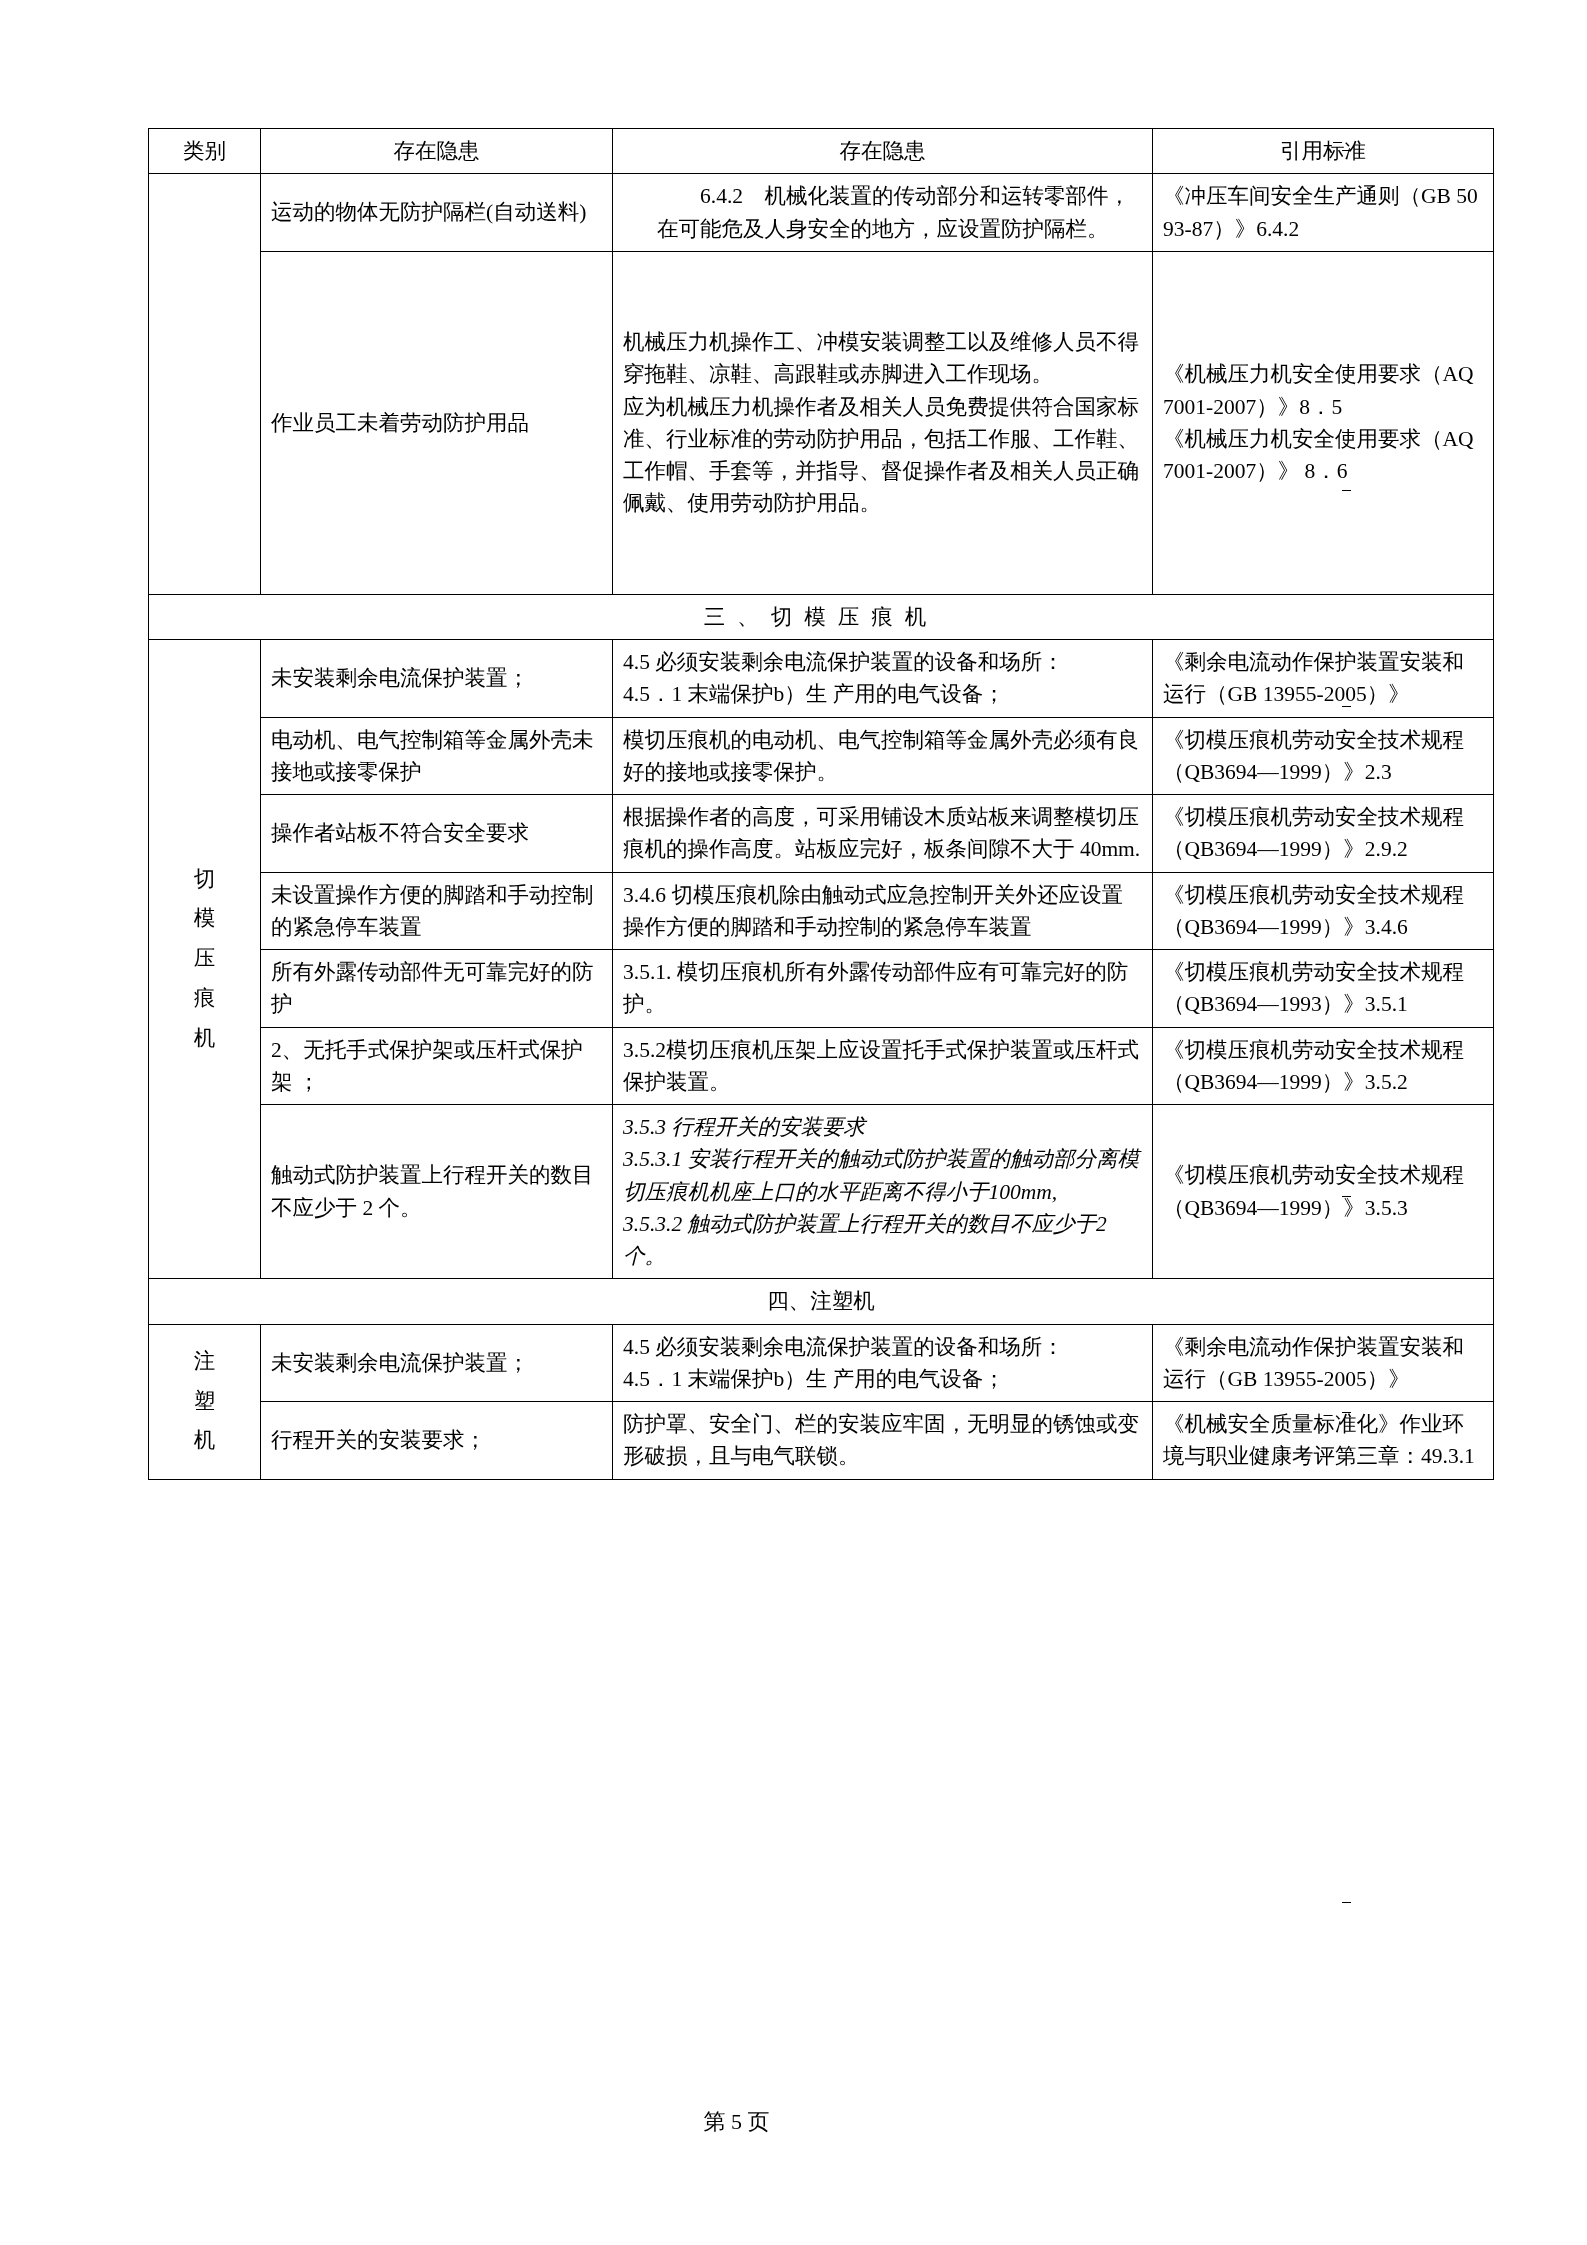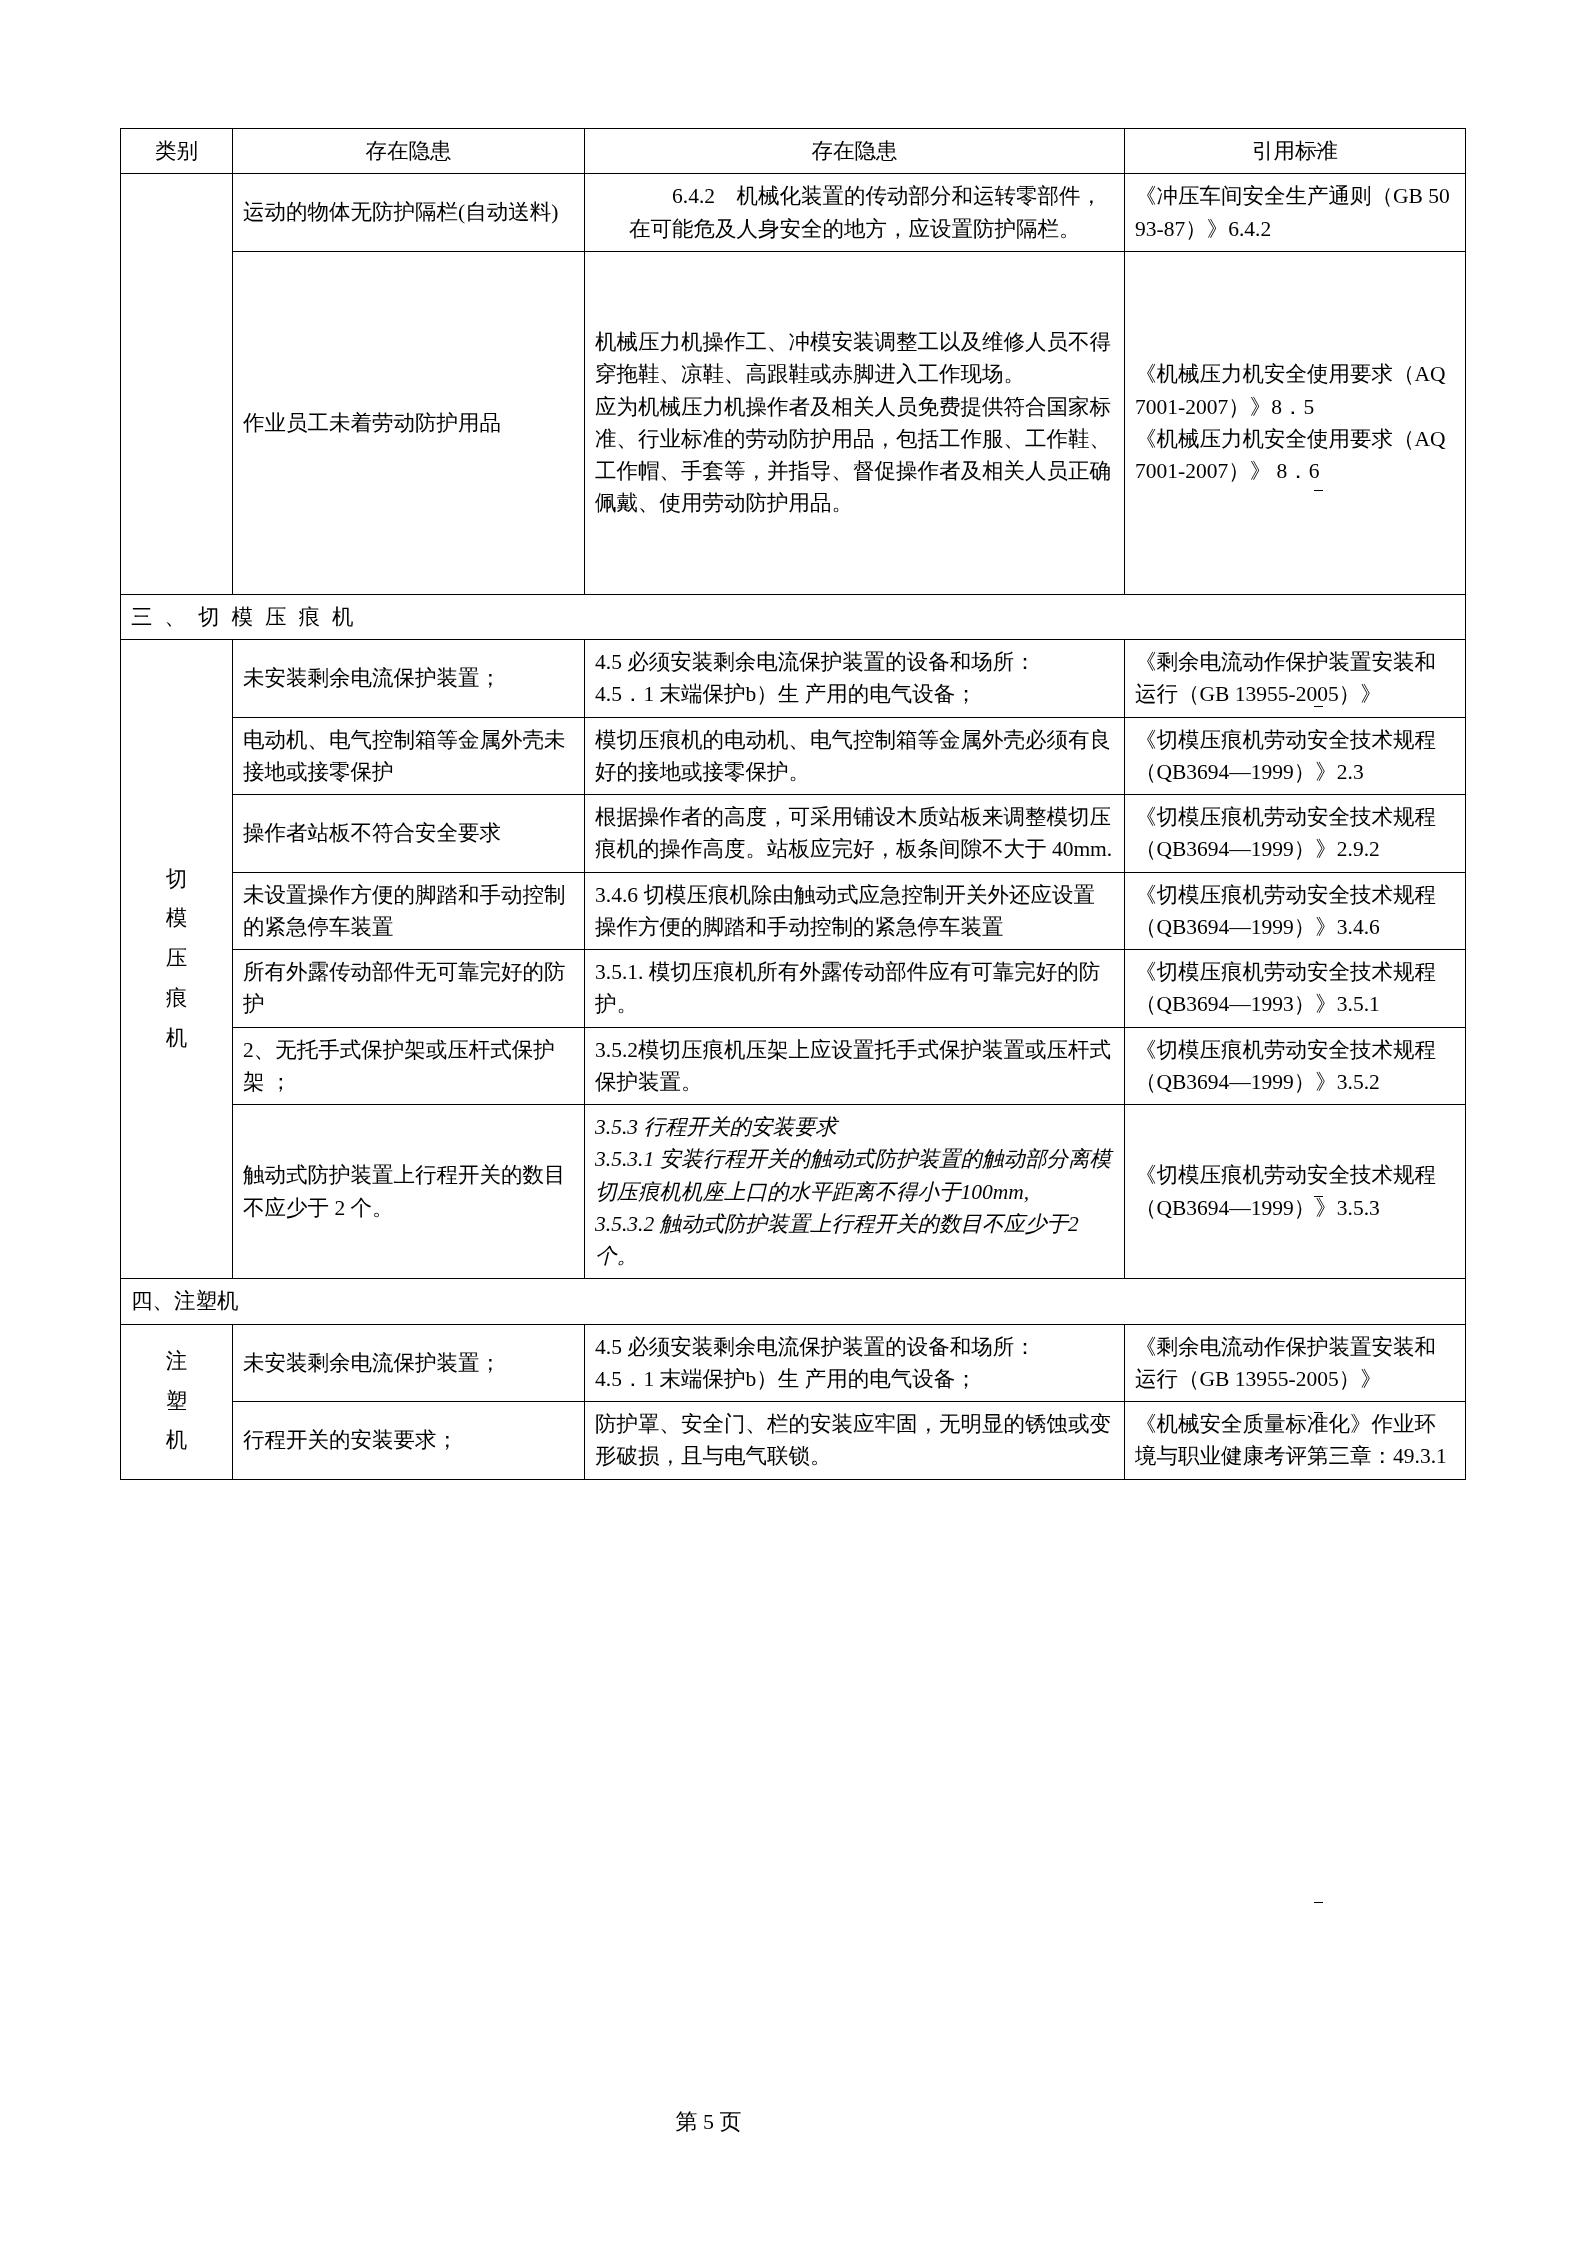--- a/index.html
+++ b/index.html
@@ -13,20 +13,21 @@
     font-family: "Liberation Serif", "DejaVu Serif", serif;
     color: #000000;
     position: relative;
   }
   .page {
     position: relative;
     width: 1429px;
     height: 2245px;
     box-sizing: border-box;
     padding: 128px 120px 0 120px;
+    margin-left: 28px;
   }
   table.doc-table {
     border-collapse: collapse;
     width: 1345px;
     table-layout: fixed;
   }
   table.doc-table td,
   table.doc-table th {
     border: 1px solid #000000;
     padding: 6px 10px;
@@ -55,20 +56,21 @@
   }
   .cat-vert {
     display: block;
     letter-spacing: 0;
   }
   .cat-vert span {
     display: block;
     line-height: 1.85;
   }
   .section-row td {
+    text-align: center;
     font-size: 22px;
     padding: 8px 0;
   }
   .cell-top { vertical-align: top; }
   .cell-mid { vertical-align: middle; }
   .footer {
     position: absolute;
     left: 0;
     right: 12px;
     bottom: 108px;

